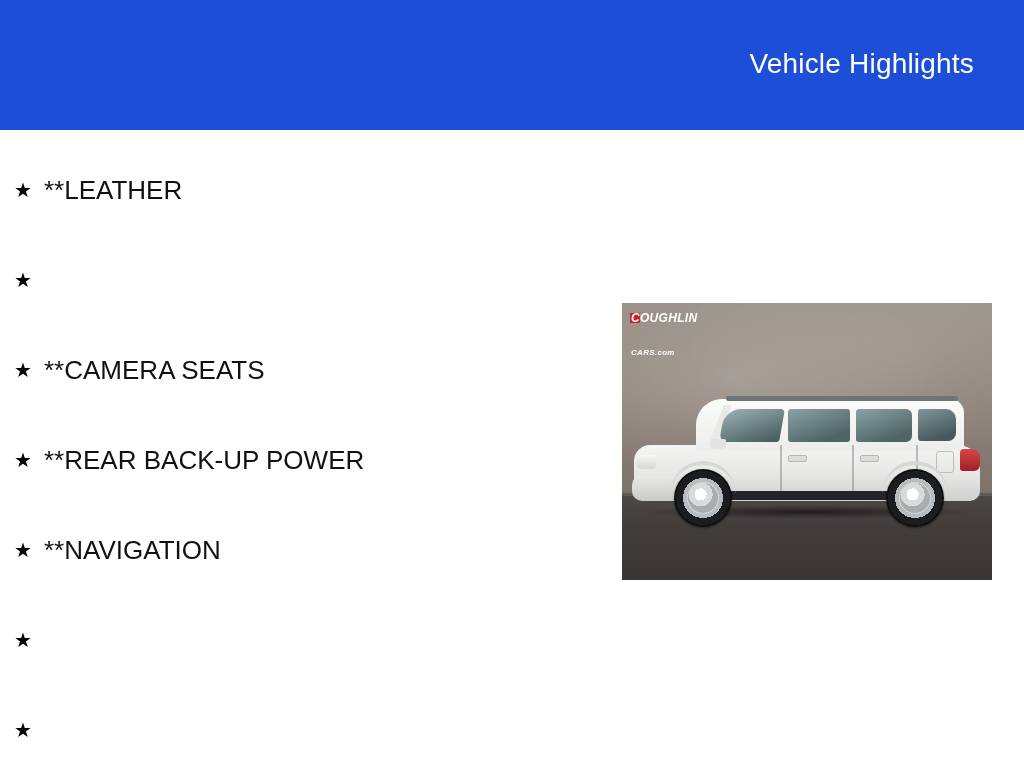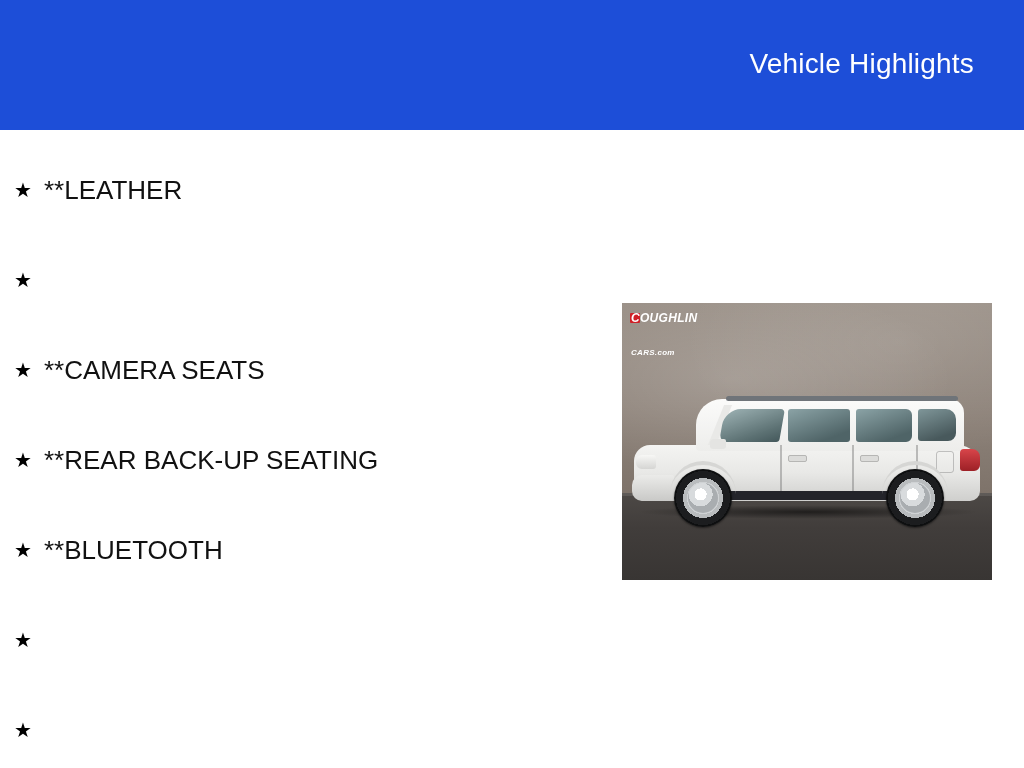--- a/index.html
+++ b/index.html
@@ -328,26 +328,26 @@
     <span class="bullet-star">★</span>
   </div>
 
   <div class="highlight-item">
     <span class="bullet-star">★</span>
     <span class="highlight-label">**CAMERA SEATS</span>
   </div>
 
   <div class="highlight-item">
     <span class="bullet-star">★</span>
-    <span class="highlight-label">**REAR BACK-UP SEATING</span>
-  </div>
-
-  <div class="highlight-item">
-    <span class="bullet-star">★</span>
-    <span class="highlight-label">**BLUETOOTH</span>
+    <span class="highlight-label">**REAR BACK-UP POWER</span>
+  </div>
+
+  <div class="highlight-item">
+    <span class="bullet-star">★</span>
+    <span class="highlight-label">**NAVIGATION</span>
   </div>
 
   <div class="highlight-item">
     <span class="bullet-star">★</span>
   </div>
 
   <div class="highlight-item">
     <span class="bullet-star">★</span>
   </div>
 

